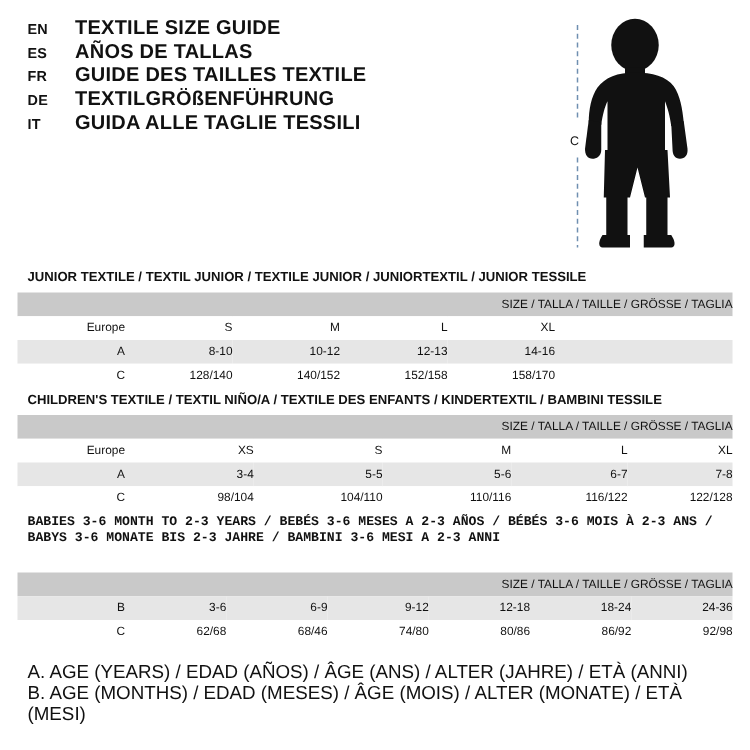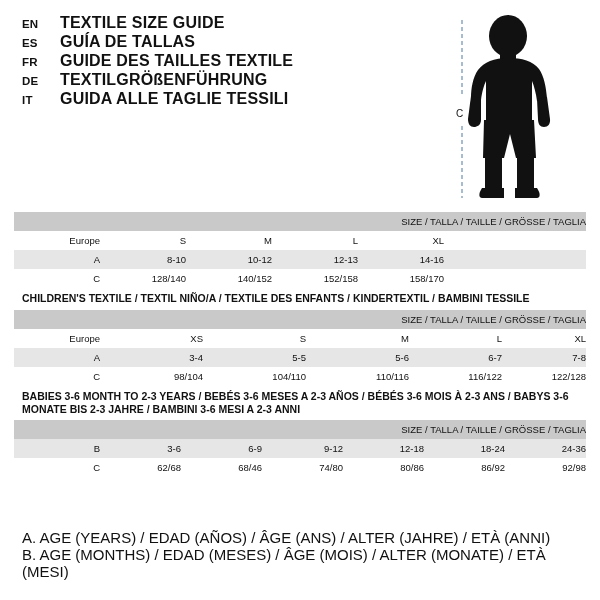--- a/index.html
+++ b/index.html
@@ -75,21 +75,21 @@
   }
   .section { margin-bottom: 0; }
 
   .section-title {
     font-size: 10.5px;
     font-weight: bold;
     color: #111;
     padding: 4px 0 5px 8px;
     line-height: 13px;
   }
-  .section-title.two-line { padding-bottom: 4px; }
+  .section-title.two-line { padding-bottom: 20px; font-family: Liberation Mono, monospace; }
 
   table.size-table {
     border-collapse: collapse;
     width: 100%;
     table-layout: fixed;
   }
   table.size-table td {
     font-size: 9.5px;
     color: #111;
     padding: 3px 0 3px 8px;
@@ -127,21 +127,21 @@
 
 <div class="page">
 
   <div class="header">
     <div class="header-row">
       <span class="lang-code">EN</span>
       <span class="lang-title">TEXTILE SIZE GUIDE</span>
     </div>
     <div class="header-row">
       <span class="lang-code">ES</span>
-      <span class="lang-title">GUÍA DE TALLAS</span>
+      <span class="lang-title">AÑOS DE TALLAS</span>
     </div>
     <div class="header-row">
       <span class="lang-code">FR</span>
       <span class="lang-title">GUIDE DES TAILLES TEXTILE</span>
     </div>
     <div class="header-row">
       <span class="lang-code">DE</span>
       <span class="lang-title">TEXTILGRÖßENFÜHRUNG</span>
     </div>
     <div class="header-row">
@@ -184,20 +184,21 @@
 
       <path d="M42 180 L64 180 L64 190 L42 190 C39 190, 38 186, 42 180 Z" fill="#111111"></path>
       <path d="M75 180 L97 180 C101 186, 100 190, 97 190 L75 190 Z" fill="#111111"></path>
     </svg>
     <span class="c-label">C</span>
   </div>
 
   <div class="sections">
 
     <div class="section">
+      <div class="section-title">JUNIOR TEXTILE / TEXTIL JUNIOR / TEXTILE JUNIOR / JUNIORTEXTIL / JUNIOR TESSILE</div>
       <table class="size-table">
         <colgroup>
           <col style="width:86px">
             <col style="width:86px">
             <col style="width:86px">
             <col style="width:86px">
             <col style="width:86px">
             <col style="width:142px">
         </colgroup>
         <tbody>

